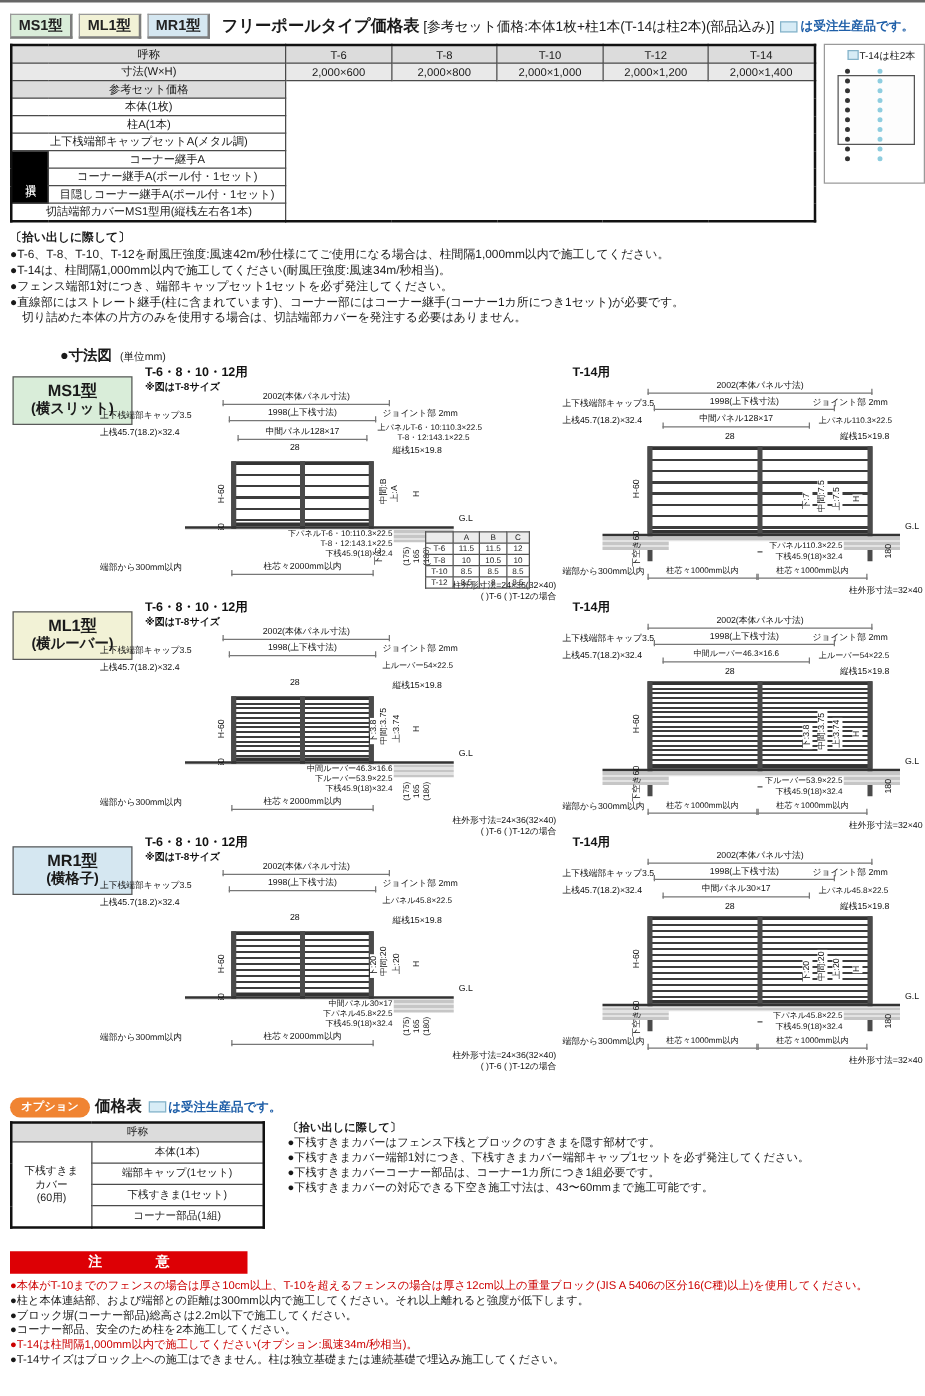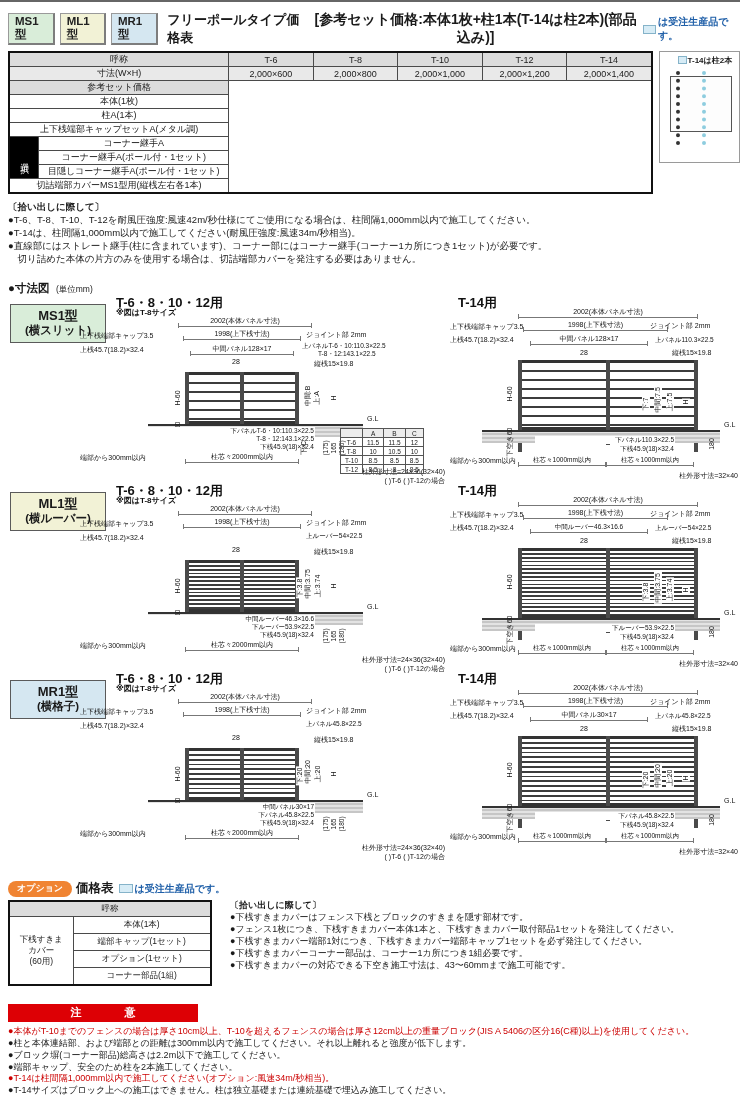--- a/index.html
+++ b/index.html
@@ -6,65 +6,65 @@
   body { background:#fff; font-family:"Liberation Sans","DejaVu Sans",sans-serif; color:#1a1a1a; }
   .page { position:relative; width:740px; height:1117px; background:#fff; overflow:hidden; }
   .toprule { height:2px; background:#666; margin-bottom:9px; }
 
   
   .hdr { display:flex; align-items:center; margin:0 0 4px 8px; }
   .tab { border:1px solid #9a9a9a; border-right:2px solid #7d7d7d; border-bottom:2px solid #7d7d7d;
          padding:1px 6px; font-weight:bold; font-size:11.5px; margin-right:5px; color:#222; }
   .tab.ms { background:#d9edd9; } .tab.ml { background:#f2f2d6; } .tab.mr { background:#d5e7f1; }
   .hdr-title { font-weight:bold; font-size:13px; margin-left:4px; }
-  .hdr-sub { font-weight:bold; font-size:14px; margin-left:3px;text-align:center; }
+  .hdr-sub { font-weight:normal; font-size:11px; margin-left:3px;text-align:center; }
   .legend-box { display:inline-block; width:14px; height:9px; background:#d7ecf6; border:1px solid #85b3c9; margin:0 2px 0 5px; }
   .legend-text { color:#1f5fa8; font-weight:bold; font-size:10px; }
 
   
   .table-row { display:flex; align-items:flex-start; margin-left:8px; }
   table.price { border-collapse:collapse; border:2px solid #111; font-size:9px; }
   .price td { border:1px solid #4a4a4a; height:14px; text-align:center; padding:0 2px; }
   .price .gray { background:#dcdcdc; }
   .price .gray2 { background:#e9e9e9; }
   .price .sel { background:#000; color:#fff; writing-mode:vertical-rl; text-orientation:upright;
                 width:30px; font-size:9px; letter-spacing:2px; }
   .price .lbl { width:192px; }
   .price .c { width:85px; }
   .price .blank { background:#fff; }
 
   .t14box { width:82px; border:1px solid #9a9a9a; margin-left:6px; padding:3px 2px; position:relative; height:112px; }
-  .t14box .tt { font-size:8px; font-weight:bold; white-space:nowrap;padding-left:16px; }
+  .t14box .tt { font-size:8px; font-weight:normal; white-space:nowrap;padding-left:16px; }
   .t14box .sq { display:inline-block; width:9px; height:8px; background:#d7ecf6; border:1px solid #85b3c9; margin-right:1px; vertical-align:-1px; }
   .t14box .sk-rect { position:absolute; left:10px; top:24px; width:62px; height:56px; border:1.5px solid #555; background:#fdfdfd; }
   .t14box .sk-post1 { position:absolute; left:16px; top:19px; width:0; height:74px; border-left:4px dotted #333; }
   .t14box .sk-post2 { position:absolute; left:42px; top:19px; width:0; height:74px; border-left:4px dotted #8ecddf; }
 
   
   .notes { margin:7px 0 0 8px; }
   .notes .nt { font-size:9.5px; font-weight:bold; line-height:1.35; }
   .notes p { font-size:9.5px; line-height:1.36; }
 
   .dimhead { margin:13px 0 0 8px; }
-  .dimhead b { font-size:11.5px; }
+  .dimhead b { font-size:11.5px;margin-left:40px; }
   .dimhead span { font-size:8.5px; margin-left:2px; }
 
   
   .sec { position:relative; height:188px; width:740px; }
   .sec-label { position:absolute; left:10px; top:8px; width:96px; border:1.2px solid #5a5a5a;
                text-align:center; padding:3px 0 4px; font-weight:bold; line-height:1.2; }
   .sec-label .l1 { font-size:13px; } .sec-label .l2 { font-size:11.5px; }
   .bg-ms { background:#d9edd9; } .bg-ml { background:#f2f2d6; } .bg-mr { background:#d5e7f1; }
 
   .dg { position:absolute; top:0; height:188px; }
   .dg-left  { left:80px;  width:365px; }
   .dg-right { left:450px; width:290px; }
   .dg .s { position:absolute; font-size:7px; line-height:1.15; white-space:nowrap; color:#111; }
   .dg .f65 { font-size:6.5px; }
-  .dg .ttl { font-size:13px; font-weight:bold; }
+  .dg .ttl { font-size:10px; font-weight:bold; }
   .dg .sub { font-size:8px; font-weight:bold; }
   .dim { border-bottom:1px solid #777; text-align:center; padding-bottom:1px; }
   .dim::before,.dim::after { content:""; position:absolute; bottom:-2px; width:1px; height:5px; background:#777; }
   .dim::before { left:0; } .dim::after { right:0; }
   .vt { transform:translate(-50%,-50%) rotate(-90deg); }
   .wbg { background:#fff; padding:0 1px; }
   .ral { text-align:right; }
 
   .panel { position:absolute; border:1.5px solid #333; border-top-width:3px; border-bottom-width:3px; background:#fff; }
   .stripes-ms { background:repeating-linear-gradient(to bottom,#fff 0 7px,#3c3c3c 7px 9px); }
@@ -168,20 +168,21 @@
       <div class="sk-rect"></div>
       <div class="sk-post1"></div>
       <div class="sk-post2"></div>
     </div>
   </div>
 
   <div class="notes">
     <div class="nt">〔拾い出しに際して〕</div>
     <p>●T-6、T-8、T-10、T-12を耐風圧強度:風速42m/秒仕様にてご使用になる場合は、柱間隔1,000mm以内で施工してください。</p>
     <p>●T-14は、柱間隔1,000mm以内で施工してください(耐風圧強度:風速34m/秒相当)。</p>
+    <p>●フェンス端部1対につき、端部キャップセット1セットを必ず発注してください。</p>
     <p>●直線部にはストレート継手(柱に含まれています)、コーナー部にはコーナー継手(コーナー1カ所につき1セット)が必要です。</p>
     <p>　切り詰めた本体の片方のみを使用する場合は、切詰端部カバーを発注する必要はありません。</p>
   </div>
 
   <div class="dimhead">
     <b>●寸法図</b>
     <span>(単位mm)</span>
   </div>
 
   <div class="sec">
@@ -458,40 +459,39 @@
       <tr>
         <td class="grp" rowspan="4">下桟すきま
 カバー
 (60用)</td>
         <td class="itm">本体(1本)</td>
       </tr>
       <tr>
             <td class="itm">端部キャップ(1セット)</td>
           </tr>
       <tr>
-            <td class="itm">オプション(1セット)</td>
+            <td class="itm">下桟すきま(1セット)</td>
           </tr>
       <tr>
             <td class="itm">コーナー部品(1組)</td>
           </tr>
     </tbody>
       </table>
     <div class="opt-notes">
       <div class="nt">〔拾い出しに際して〕</div>
       <p>●下桟すきまカバーはフェンス下桟とブロックのすきまを隠す部材です。</p>
-      <p>●フェンス1枚につき、下桟すきまカバー本体1本と、下桟すきまカバー取付部品1セットを発注してください。</p>
       <p>●下桟すきまカバー端部1対につき、下桟すきまカバー端部キャップ1セットを必ず発注してください。</p>
       <p>●下桟すきまカバーコーナー部品は、コーナー1カ所につき1組必要です。</p>
       <p>●下桟すきまカバーの対応できる下空き施工寸法は、43〜60mmまで施工可能です。</p>
     </div>
   </div>
 
   <div class="caution">
     <div class="cban">注　意</div>
     <p class="red">●本体がT-10までのフェンスの場合は厚さ10cm以上、T-10を超えるフェンスの場合は厚さ12cm以上の重量ブロック(JIS A 5406の区分16(C種)以上)を使用してください。</p>
     <p>●柱と本体連結部、および端部との距離は300mm以内で施工してください。それ以上離れると強度が低下します。</p>
     <p>●ブロック塀(コーナー部品)総高さは2.2m以下で施工してください。</p>
-    <p>●端部キャップ、安全のため柱を2本施工してください。</p>
+    <p>●コーナー部品、安全のため柱を2本施工してください。</p>
     <p class="red">●T-14は柱間隔1,000mm以内で施工してください(オプション:風速34m/秒相当)。</p>
     <p>●T-14サイズはブロック上への施工はできません。柱は独立基礎または連続基礎で埋込み施工してください。</p>
 
   </div>
 </div>
 
 </body></html>

